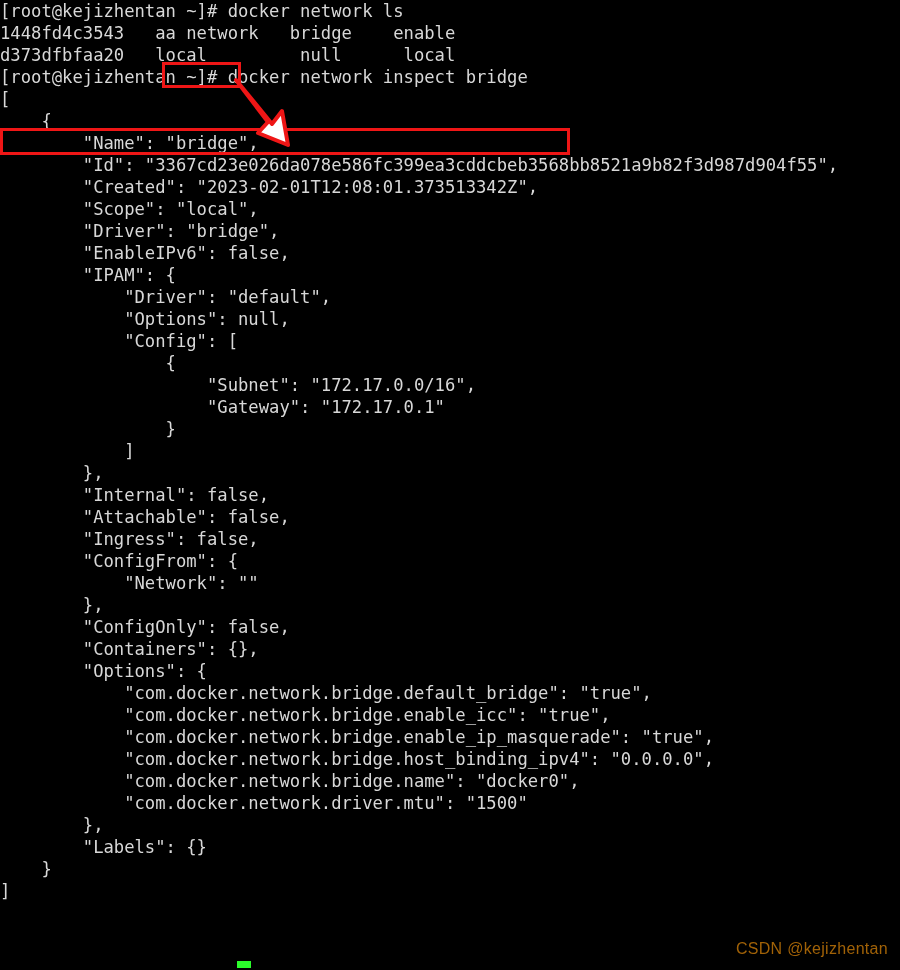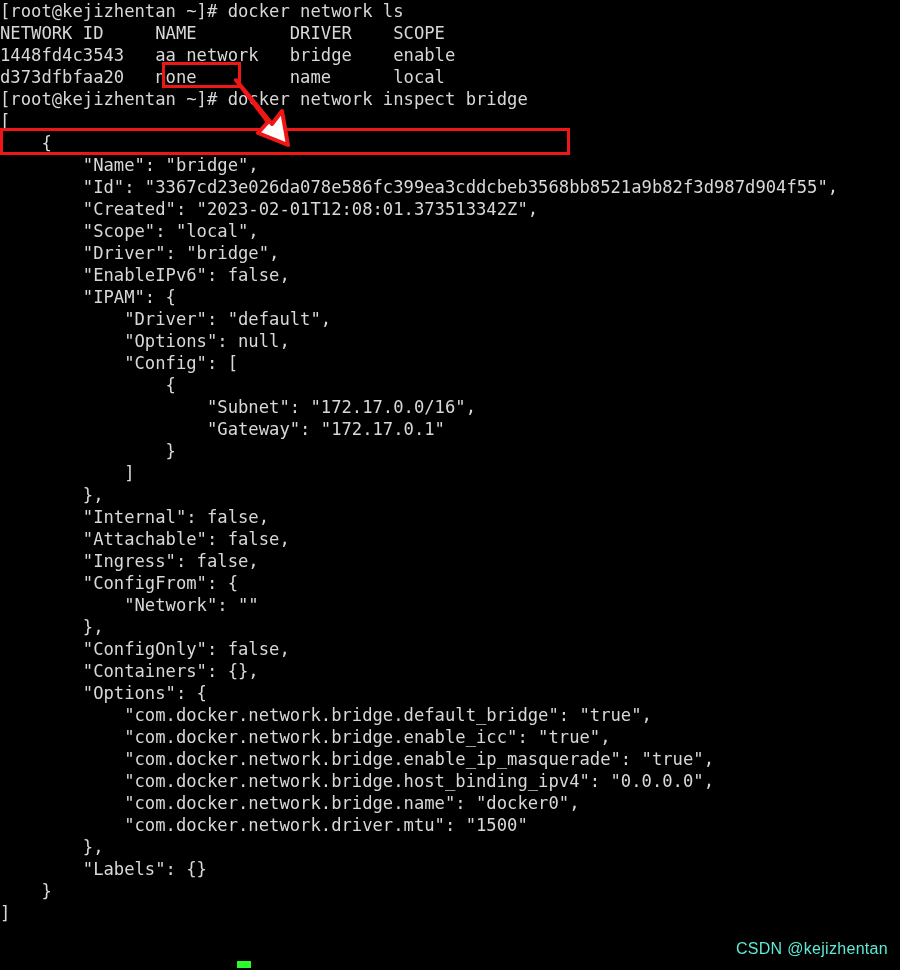--- a/index.html
+++ b/index.html
@@ -61,44 +61,43 @@
     height: 76px;
     pointer-events: none;
   }
   
   #watermark {
     position: absolute;
     right: 12px;
     top: 940px;
     font-family: "Liberation Sans", sans-serif;
     font-size: 16px;
-    color: #5eead4;
+    color: #a16207;
     letter-spacing: 0.3px;
     white-space: pre;
   }
   
   #cursor {
     position: absolute;
     left: 237px;
     top: 961px;
     width: 14px;
     height: 7px;
     background: #2bfc2b;
   }
 </style>
 </head>
 <body>
 
 <div id="screen">
 
   <div class="term">
     <div class="line first">[root@kejizhentan ~]# docker network ls</div>
-    <div class="line">NETWORK ID     NAME         DRIVER    SCOPE</div>
     <div class="line">1448fd4c3543   aa network   bridge    enable</div>
-    <div class="line">d373dfbfaa20   none         name      local</div>
+    <div class="line">d373dfbfaa20   local         null      local</div>
     <div class="line">[root@kejizhentan ~]# docker network inspect bridge</div>
     <div class="line">[</div>
     <div class="line">    {</div>
     <div class="line">        "Name": "bridge",</div>
     <div class="line">        "Id": "3367cd23e026da078e586fc399ea3cddcbeb3568bb8521a9b82f3d987d904f55",</div>
     <div class="line">        "Created": "2023-02-01T12:08:01.373513342Z",</div>
     <div class="line">        "Scope": "local",</div>
     <div class="line">        "Driver": "bridge",</div>
     <div class="line">        "EnableIPv6": false,</div>
     <div class="line">        "IPAM": {</div>

